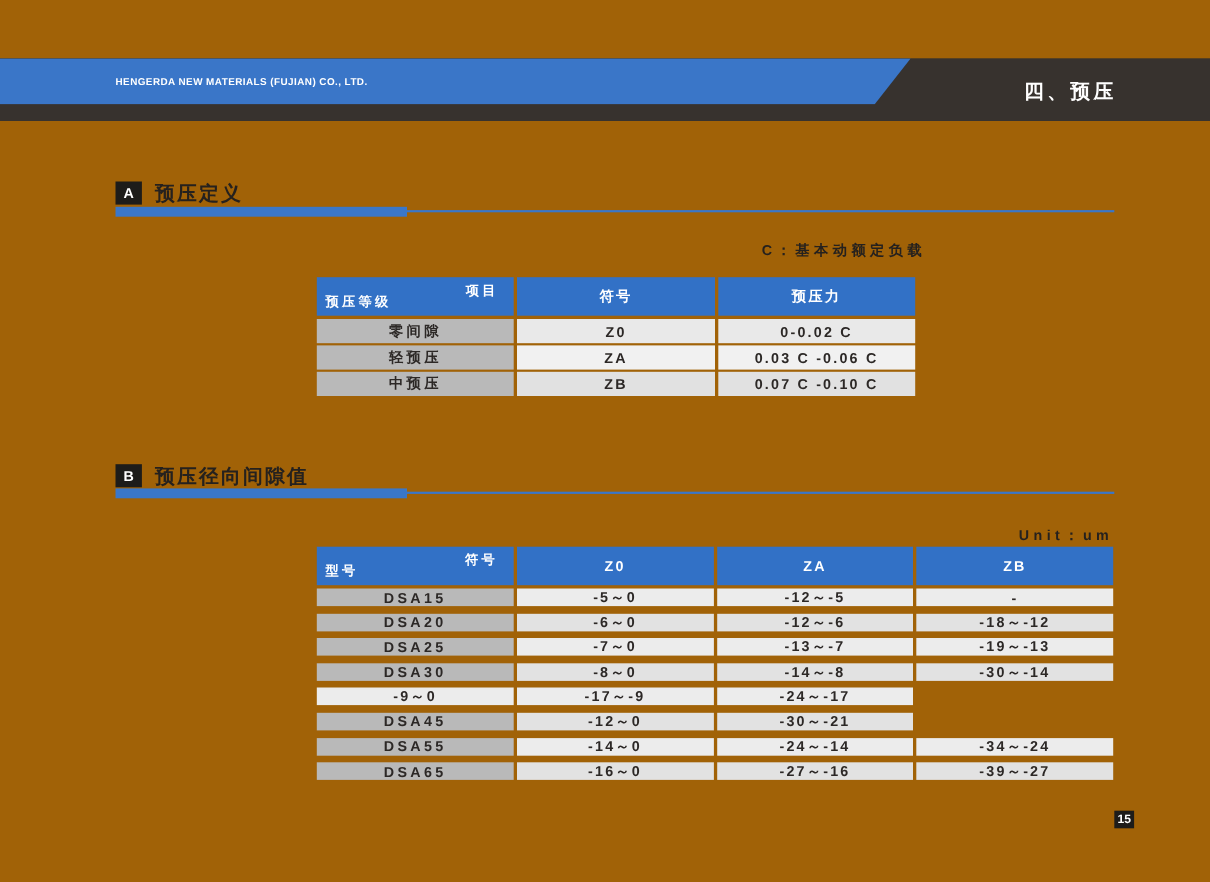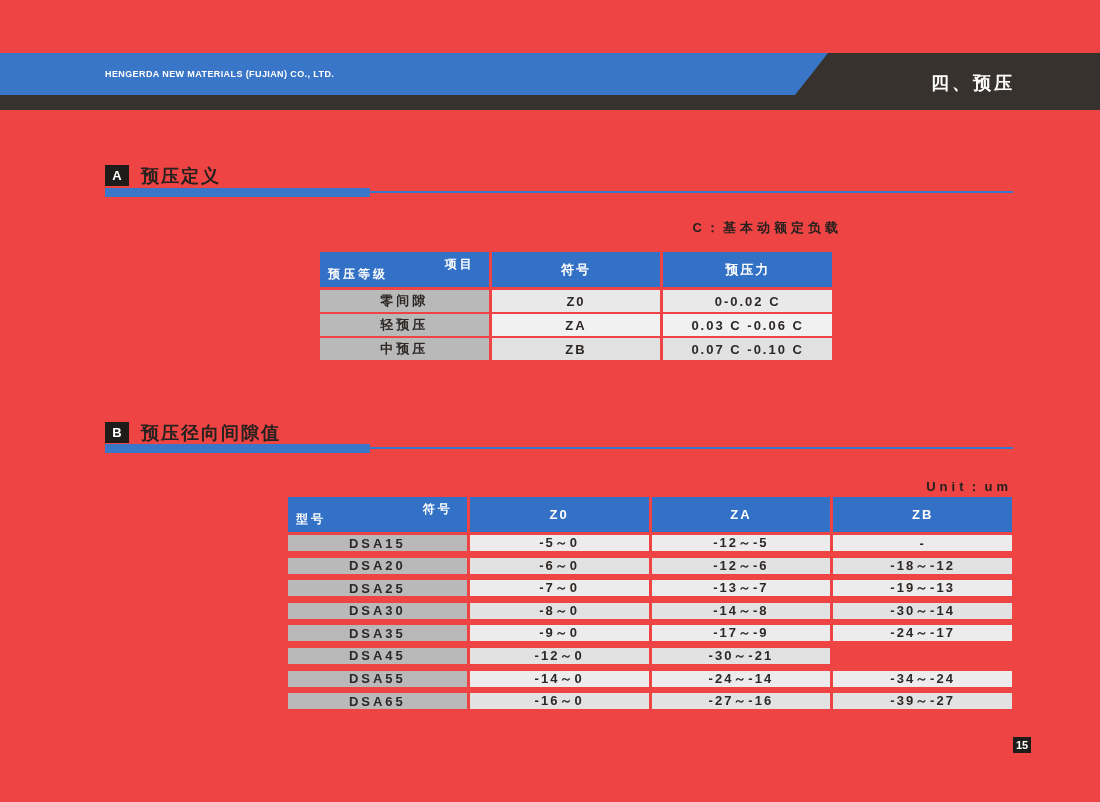--- a/index.html
+++ b/index.html
@@ -1,18 +1,18 @@
 <!DOCTYPE html>
 <html><head>
 <meta charset="utf-8">
 <style>
   * { margin:0; padding:0; box-sizing:border-box; }
   html,body { background:#ffffff; }
   body { font-family:"Liberation Sans","DejaVu Sans",sans-serif; }
-  .page { position:relative; width:1100px; height:802px; background:#ef4444; overflow:hidden; }
+  .page { position:relative; width:1100px; height:802px; background:#a16207; overflow:hidden; }
 
   
   .top-band { position:absolute; left:0; top:53px; width:1100px; height:57px; background:#37322e; }
   .brand-banner { position:absolute; left:0; top:53px; width:828px; height:42px; background:#3a76c8;
                   clip-path:polygon(0 0, 100% 0, calc(100% - 33px) 100%, 0 100%); }
   .company-name { position:absolute; left:105px; top:0; height:42px; display:flex; align-items:center;
                   color:#ffffff; font-size:9px; font-weight:bold; letter-spacing:0.4px; }
   .page-chapter { position:absolute; right:85px; top:71px; color:#ffffff; font-size:18px;
                   font-weight:bold; letter-spacing:3px; }
 
@@ -35,21 +35,21 @@
             #ffffff calc(50% - 1.3px), #ffffff calc(50% + 1.3px), rgba(0,0,0,0) calc(50% + 1.3px)); }
   .diag .dt { position:absolute; top:4px; right:14px; color:#fff; font-size:12px; font-weight:bold; letter-spacing:3px; }
   .diag .db { position:absolute; bottom:4px; left:8px; color:#fff; font-size:12px; font-weight:bold; letter-spacing:3px; }
 
   .cell { display:flex; align-items:center; justify-content:center; }
   .lcell { background:#b9b9b9; color:#2c2826; font-size:13px; font-weight:bold; letter-spacing:3px; }
   .dcell { color:#2c2826; font-size:13px; font-weight:bold; letter-spacing:2px; }
 
   
   .tblA { left:288px; top:252px; width:544px; }
-  .tblA .trow { grid-template-columns:1fr 1fr 1fr;margin-left:32px; }
+  .tblA .trow { grid-template-columns:1fr 1fr 1fr; }
   .tblA .brow { height:22px; margin-bottom:2px; }
   .tblA .brow .cell { height:22px; }
   .tblA .brow:nth-of-type(2) .dcell { background:#e9e9e9; }
   .tblA .brow:nth-of-type(3) .dcell { background:#f1f1f1; }
   .tblA .brow:nth-of-type(4) .dcell { background:#e1e1e1; }
 
   
   .tblB { left:288px; top:497px; width:724px; }
   .tblB .trow { grid-template-columns:1fr 1fr 1fr 1fr; }
   .tblB .brow { height:20px; margin-bottom:2.6px; }
@@ -141,21 +141,20 @@
       <div class="cell dcell">-13～-7</div>
       <div class="cell dcell">-19～-13</div>
     </div>
     <div class="trow brow">
       <div class="cell lcell">DSA30</div>
       <div class="cell dcell">-8～0</div>
       <div class="cell dcell">-14～-8</div>
       <div class="cell dcell">-30～-14</div>
     </div>
     <div class="trow brow">
-      <div class="cell lcell">DSA35</div>
       <div class="cell dcell">-9～0</div>
       <div class="cell dcell">-17～-9</div>
       <div class="cell dcell">-24～-17</div>
     </div>
     <div class="trow brow">
       <div class="cell lcell">DSA45</div>
       <div class="cell dcell">-12～0</div>
       <div class="cell dcell">-30～-21</div>
     </div>
     <div class="trow brow">

